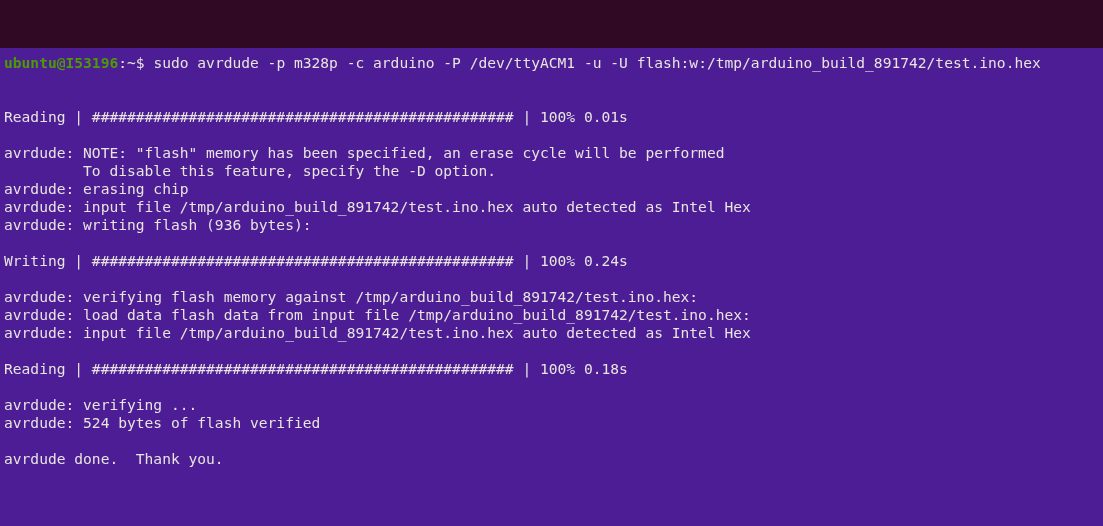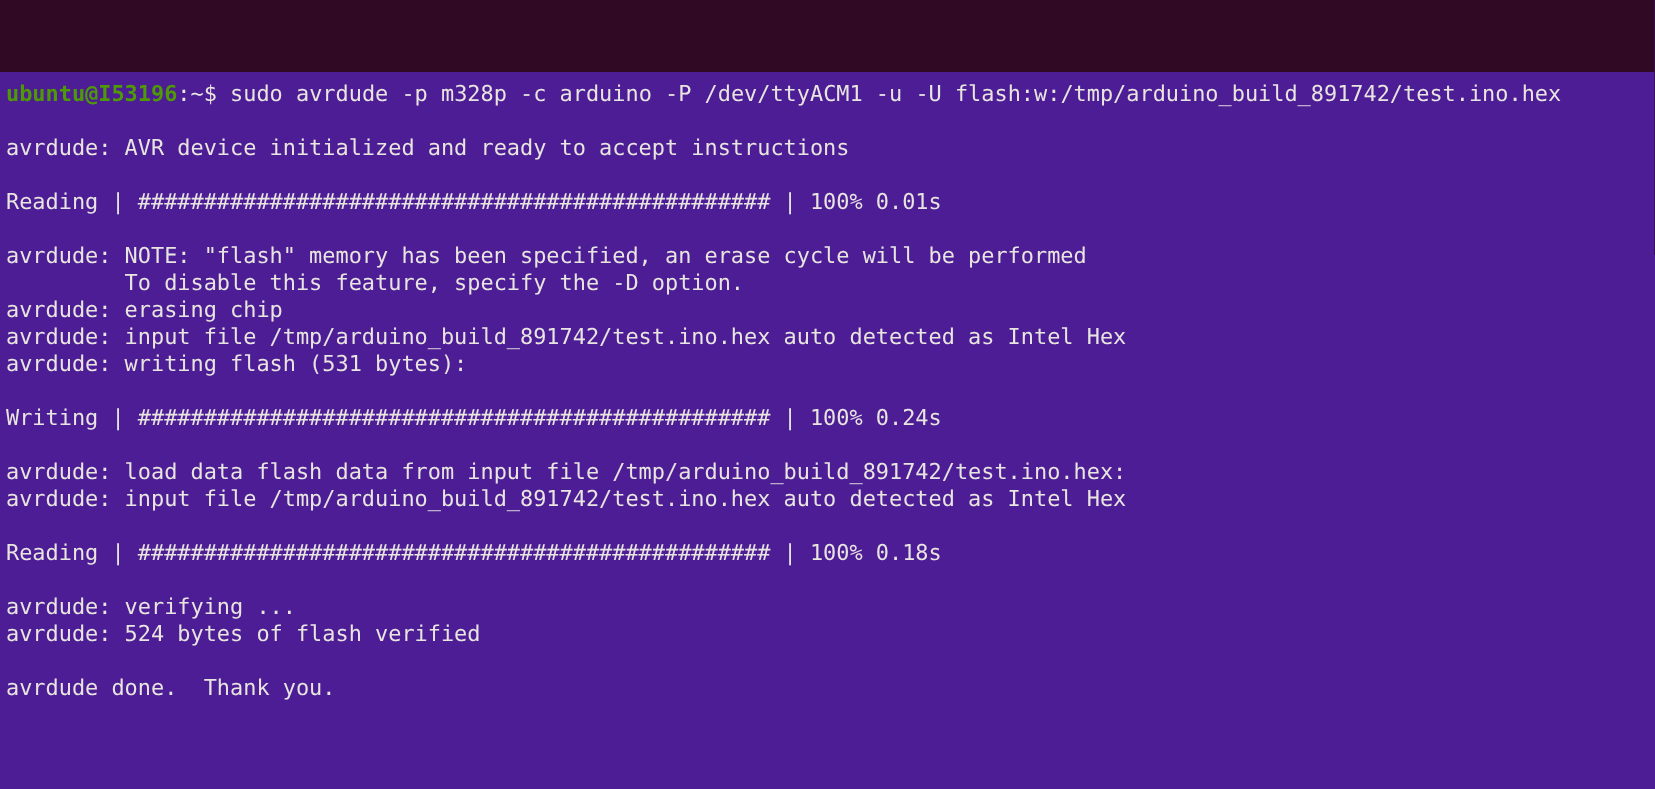--- a/index.html
+++ b/index.html
@@ -53,32 +53,32 @@
 </style>
 </head>
 <body>
 
 <div id="terminal">
 
   <div class="line"><span class="user-host seg">ubuntu@I53196</span><span class="punct seg">:~$ </span><span class="cmd seg">sudo avrdude -p m328p -c arduino -P /dev/ttyACM1 -u -U flash:w:/tmp/arduino_build_891742/test.ino.hex</span></div>
 
   <div id="output-lines">
       <div class="blank">&nbsp;</div>
-      <div class="line">avrdude: AVR device initialized and ready to accept instructions</div>
       <div class="blank">&nbsp;</div>
       <div class="line">Reading | ################################################ | 100% 0.01s</div>
       <div class="blank">&nbsp;</div>
       <div class="line">avrdude: NOTE: "flash" memory has been specified, an erase cycle will be performed</div>
       <div class="line">         To disable this feature, specify the -D option.</div>
       <div class="line">avrdude: erasing chip</div>
       <div class="line">avrdude: input file /tmp/arduino_build_891742/test.ino.hex auto detected as Intel Hex</div>
-      <div class="line">avrdude: writing flash (531 bytes):</div>
+      <div class="line">avrdude: writing flash (936 bytes):</div>
       <div class="blank">&nbsp;</div>
       <div class="line">Writing | ################################################ | 100% 0.24s</div>
       <div class="blank">&nbsp;</div>
+      <div class="line">avrdude: verifying flash memory against /tmp/arduino_build_891742/test.ino.hex:</div>
       <div class="line">avrdude: load data flash data from input file /tmp/arduino_build_891742/test.ino.hex:</div>
       <div class="line">avrdude: input file /tmp/arduino_build_891742/test.ino.hex auto detected as Intel Hex</div>
       <div class="blank">&nbsp;</div>
       <div class="line">Reading | ################################################ | 100% 0.18s</div>
       <div class="blank">&nbsp;</div>
       <div class="line">avrdude: verifying ...</div>
       <div class="line">avrdude: 524 bytes of flash verified</div>
       <div class="blank">&nbsp;</div>
       <div class="line">avrdude done.  Thank you.</div>
     </div>

